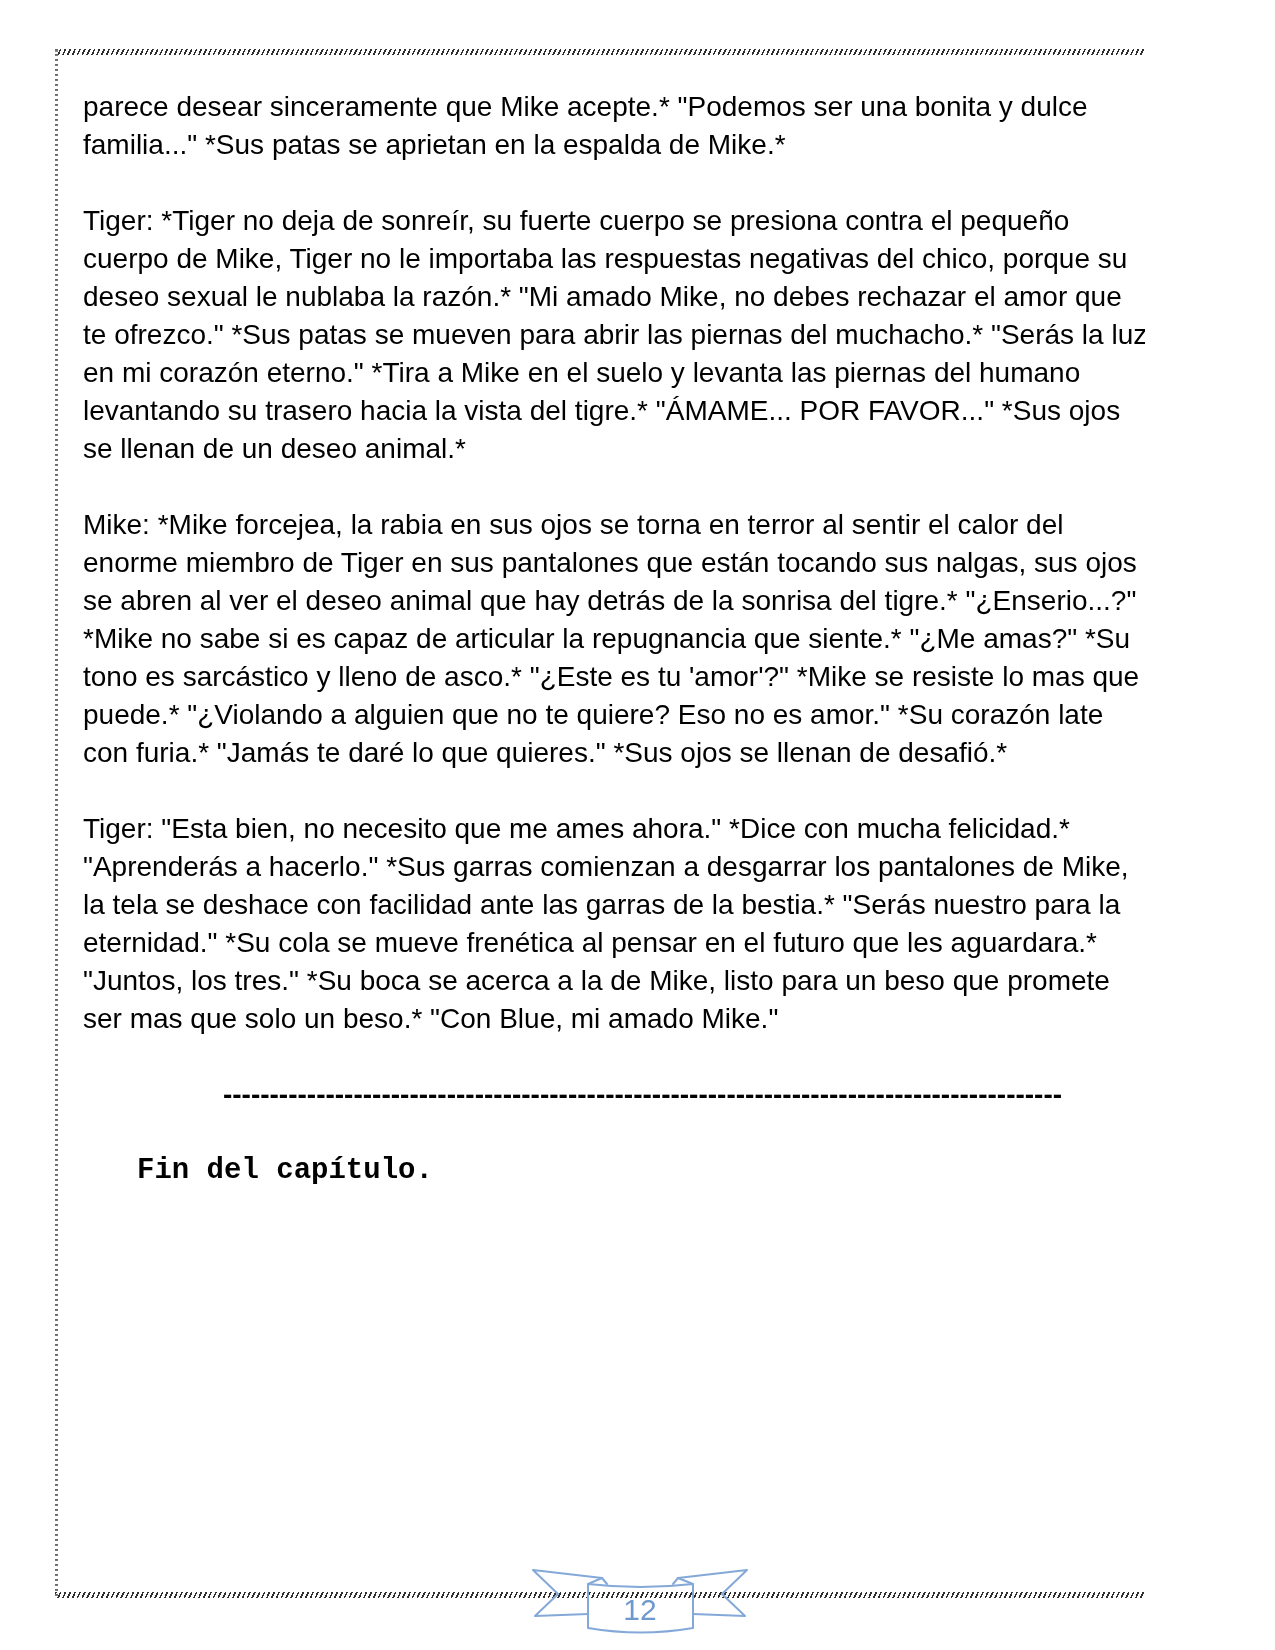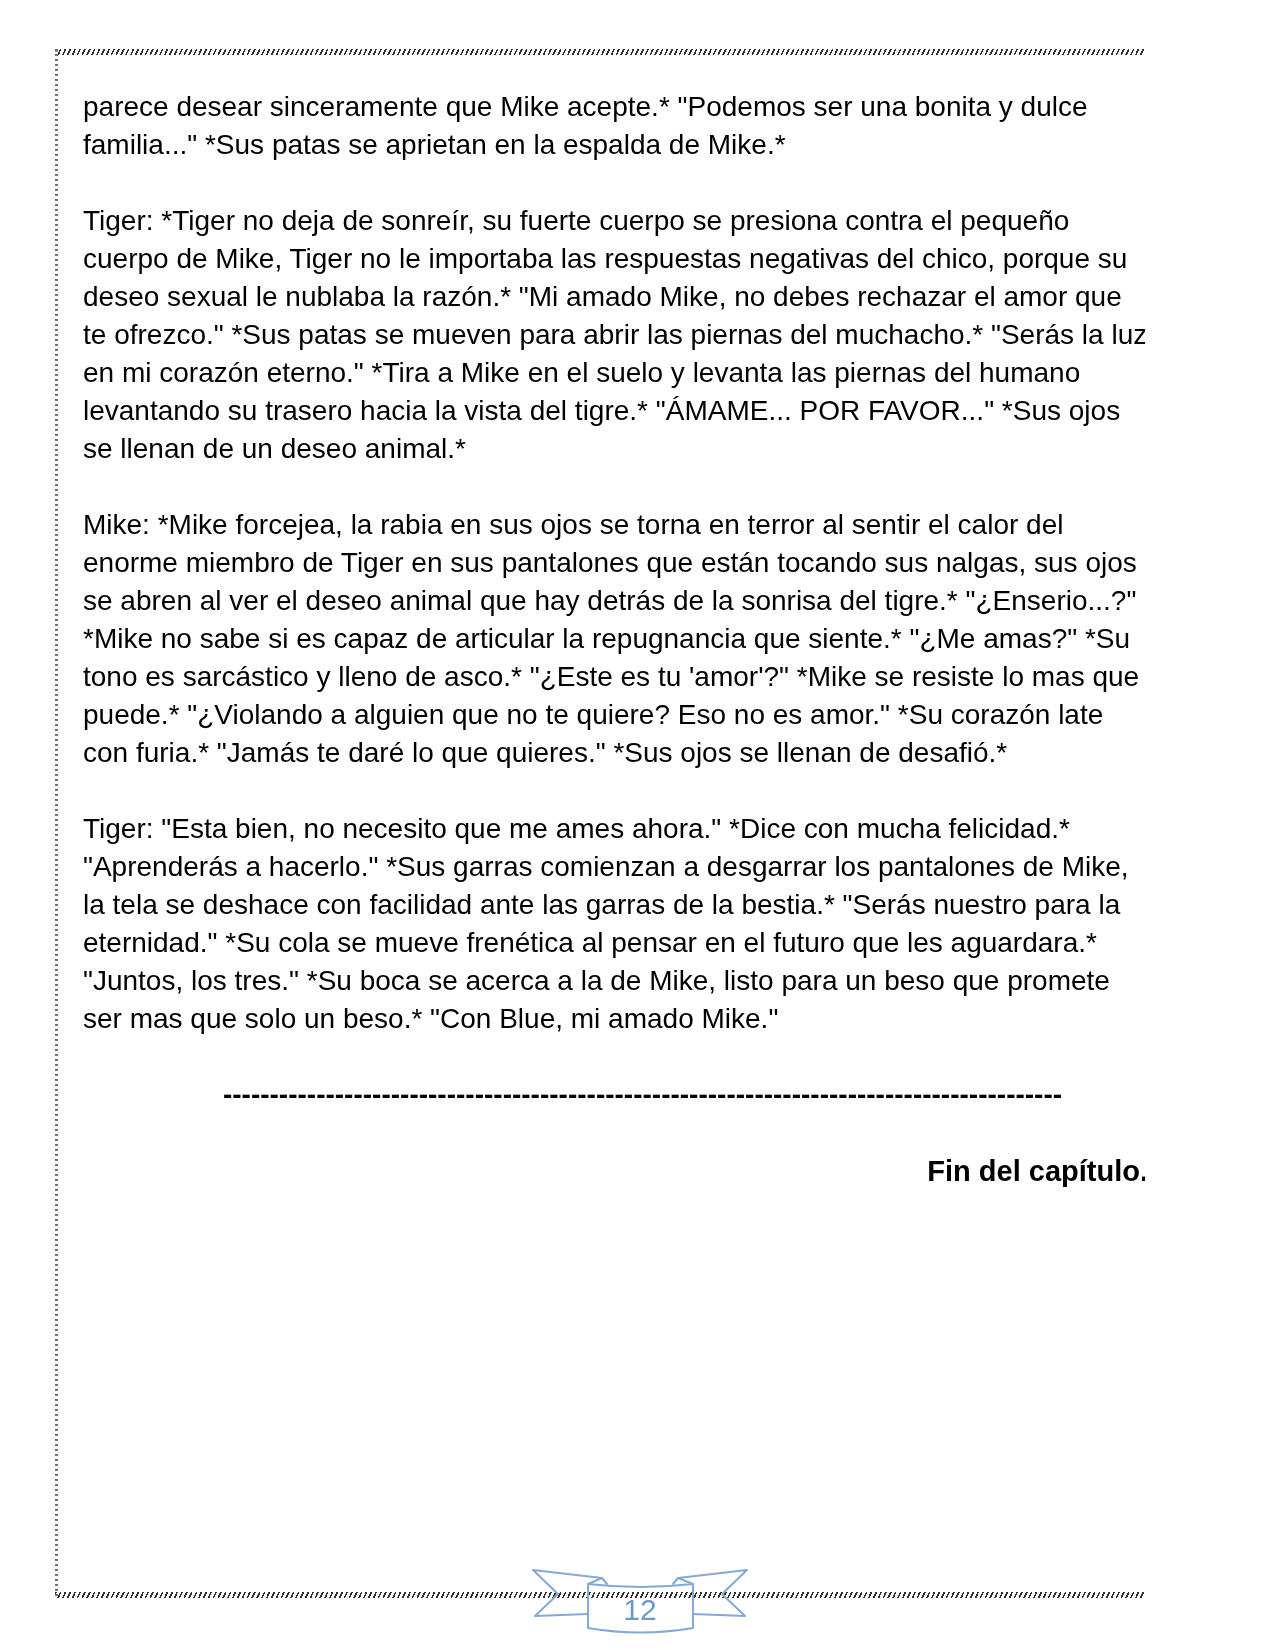--- a/index.html
+++ b/index.html
@@ -52,25 +52,26 @@
   .content p { margin: 0 0 38px 0; }
   .separator {
     margin: 24px 0 36px 0;
     text-align: center;
     padding-left: 54px;
     font-weight: bold;
     white-space: nowrap;
     overflow: hidden;
   }
   .end-title {
-    text-align: right;
+    text-align: left;
     padding-left: 54px;
     font-weight: bold;
     font-size: 29px;
     margin: 0;
+    font-family: Liberation Mono, monospace;
   }
 
   
   .ribbon {
     position: absolute;
     left: 530px;
     top: 1568px;
     width: 220px;
     height: 76px;
     z-index: 3;

